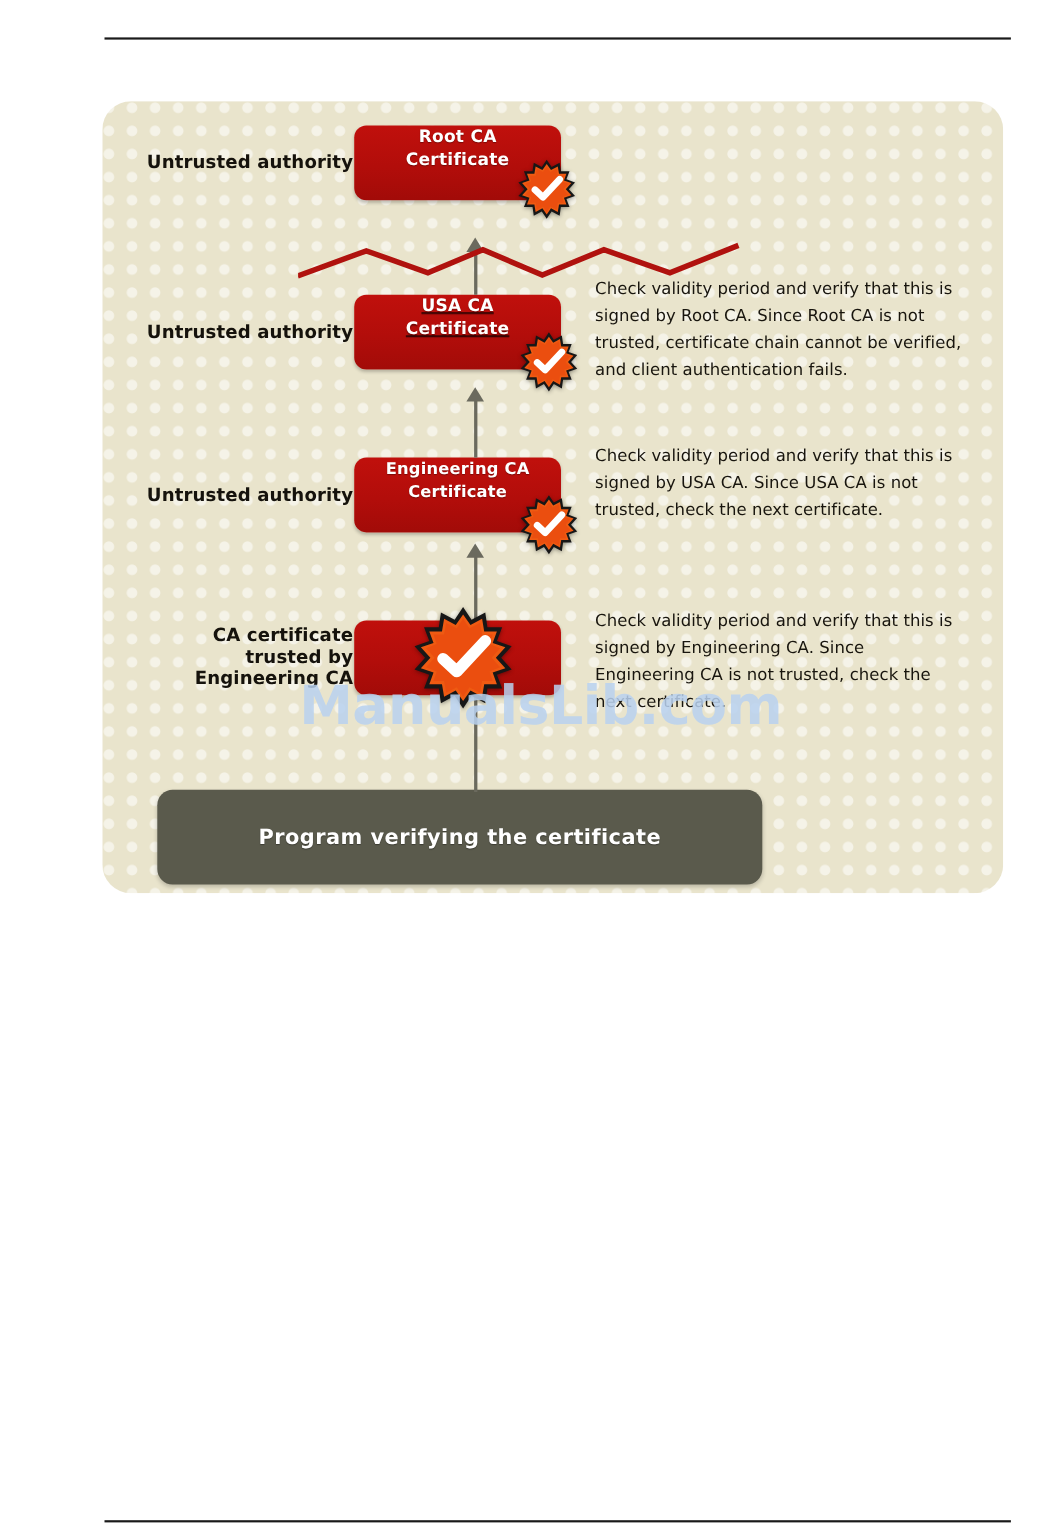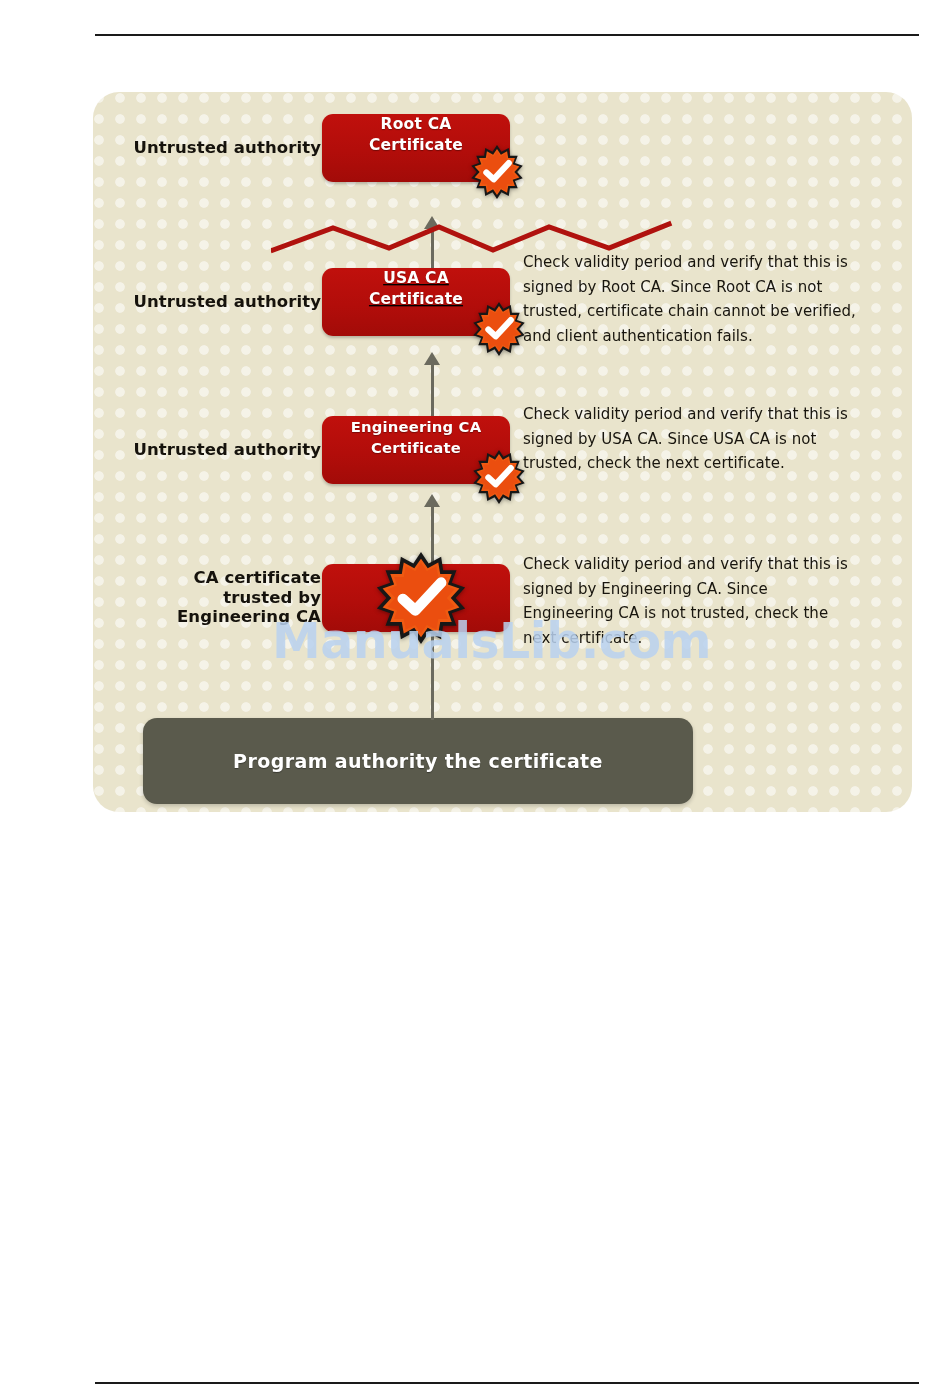--- a/index.html
+++ b/index.html
@@ -77,21 +77,21 @@
     line-height: 21px;
     letter-spacing: 0.2px;
     text-shadow: 0 1px 1px rgba(0,0,0,0.35);
     padding: 0 6px;
   }
   .cert-box.wide .cert-label { font-size: 14.8px; }
 
   
   .note {
     position: absolute;
-    left: 430px;
+    left: 448px;
     width: 340px;
     color: #18150e;
     font-size: 15px;
     line-height: 24.5px;
     letter-spacing: 0.05px;
   }
 
   
   .seal {
     position: absolute;
@@ -274,16 +274,16 @@
         <path d="M31 51 L44 63 L71 34" fill="none" stroke="#ffffff" stroke-width="11" stroke-linecap="round" stroke-linejoin="round"></path>
       </g>
     </svg>
 
     <div class="note" style="top:-12px;">Check validity period and verify that this is signed by Engineering CA. Since Engineering CA is not trusted, check the next certificate.</div>
   </div>
 
   <div id="watermark">ManualsLib.com</div>
 
   <div id="program-box">
-    <span class="program-label">Program authority the certificate</span>
+    <span class="program-label">Program verifying the certificate</span>
   </div>
 
 </div>
 
 </body></html>

